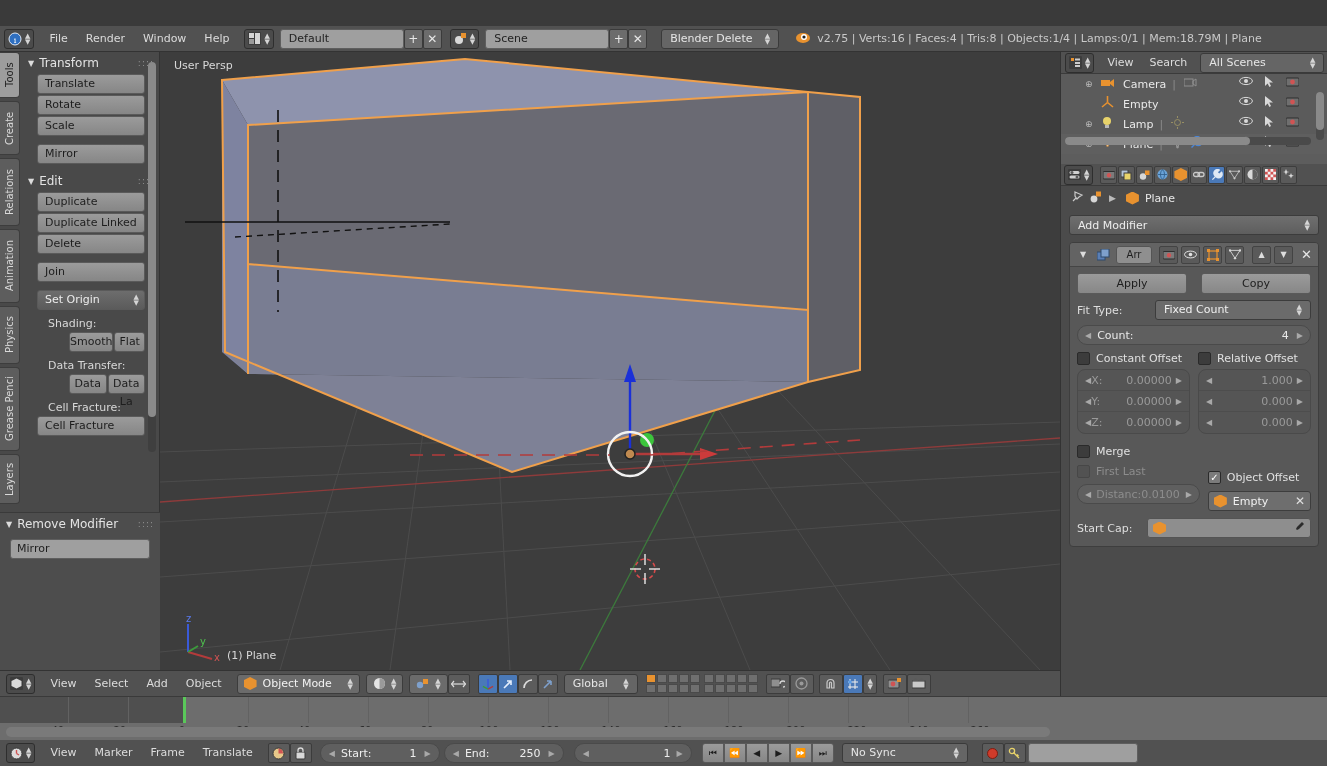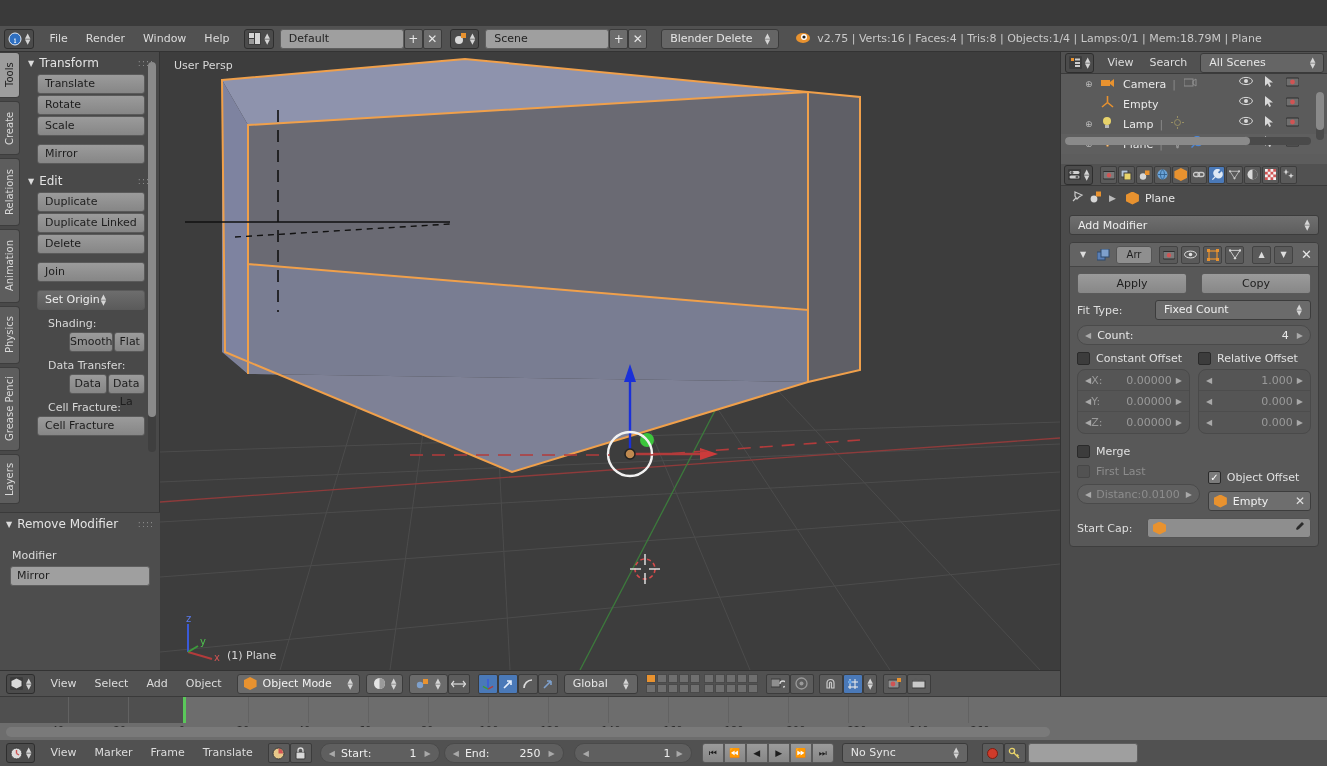--- a/index.html
+++ b/index.html
@@ -95,21 +95,21 @@
   .tbtn {
     display:block; width:108px; height:20px; margin:0 auto 1px auto;
     background:linear-gradient(to bottom,#9b9b9b,#868686);
     border:1px solid #5a5a5a; border-radius:3px;
     color:#1d1d1d; font-size:11px; line-height:18px; padding-left:7px;
     text-align:left;
   }
   .tbtn.gap { margin-top:8px; }
   .tbtn-dark {
     background:linear-gradient(to bottom,#6d6d6d,#5b5b5b);
-    color:#ececec; display:flex; align-items:center; justify-content:flex-start;
+    color:#ececec; display:flex; align-items:center; justify-content:space-between;
     padding-right:5px;
   }
   .tlabel { padding:6px 0 2px 26px; color:#d8d8d8; font-size:11px;}
   .trow { display:flex; gap:1px; width:108px; margin:0 auto 1px auto;padding-left:32px;}
   .trow .tbtn { width:54px; margin:0; text-align:center; padding-left:0;}
   .tshelf-scroll {
     position:absolute; right:3px; top:10px; width:8px; height:390px;
     background:#3f3f3f; border-radius:4px;
   }
   .tshelf-scroll i {
@@ -431,21 +431,20 @@
     <div class="tshelf-scroll">
         <i></i>
       </div>
 
     <div class="oppanel">
       <div class="panel-head">
         <span class="tri">▼</span>
         <span>Remove Modifier</span>
         <span class="grip">::::</span>
       </div>
-      <div style="padding:14px 0 0 12px; color:#dcdcdc; font-size:11px;">Modifier</div>
       <div class="opfield">Mirror</div>
     </div>
   </div>
 
   <div class="viewport">
     <svg width="900" height="618" viewBox="0 0 900 618">
       <rect width="900" height="618" fill="#3d3d3d"></rect>
 
       <g stroke="#4c4c4c" stroke-width="1" fill="none">
         <path d="M0 400 L900 370"></path>

